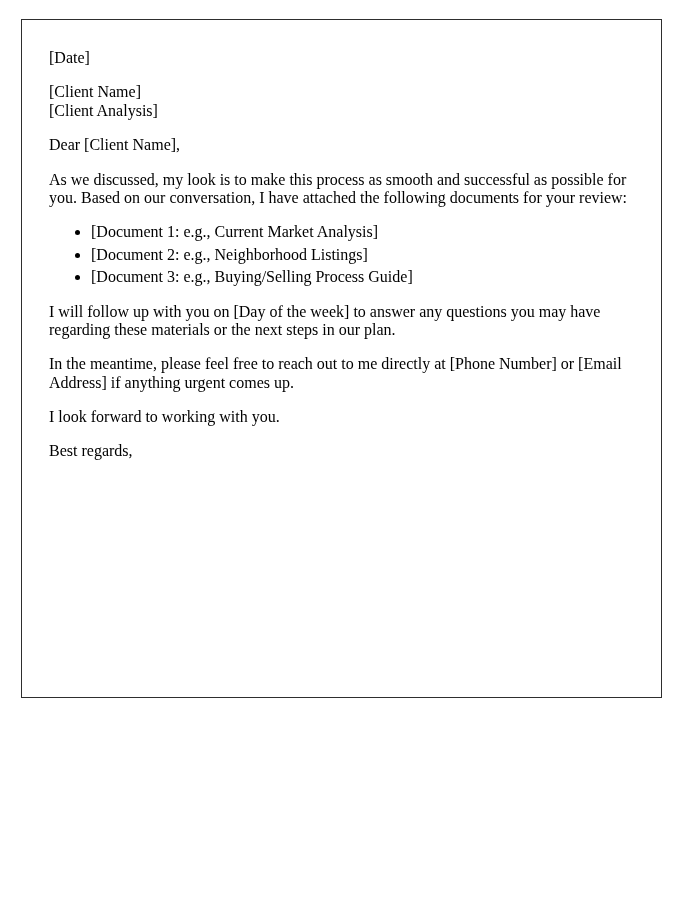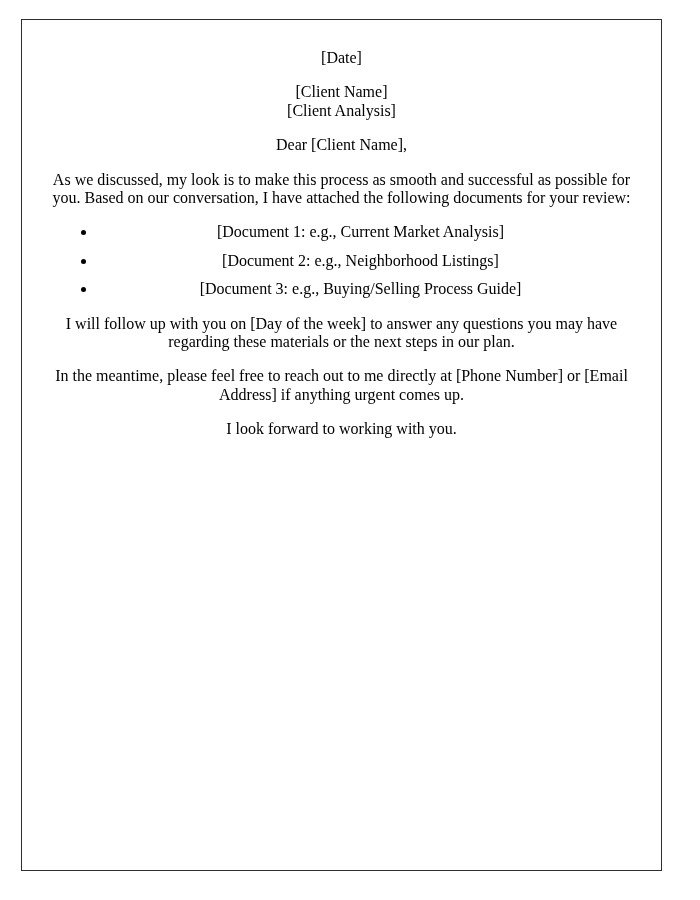--- a/index.html
+++ b/index.html
@@ -14,37 +14,36 @@
     width: 700px;
     height: 900px;
     background: #ffffff;
     overflow: hidden;
   }
   .letter-box {
     position: absolute;
     left: 21px;
     top: 19px;
     width: 641px;
-    height: 852px;
+    height: 679px;
     border: 1px solid #2e2e2e;
     background: #ffffff;
     padding: 13px 27px;
     color: #000000;
     font-size: 16px;
     line-height: 1.15;
-    text-align: center;
   }
   .letter-box p { margin: 16px 0; }
   .addr-line, .sig-line { display: block; }
   ul.attachments {
     margin: 16px 0;
     padding-left: 38px;
     list-style-type: disc;
   }
-  ul.attachments li { margin: 10px; }
+  ul.attachments li { margin: 4px; }
 </style>
 </head>
 <body>
 
 <div class="canvas">
   <div class="letter-box">
 
     <p>[Date]</p>
 
     <p>
@@ -62,16 +61,17 @@
       <li>[Document 2: e.g., Neighborhood Listings]</li>
       <li>[Document 3: e.g., Buying/Selling Process Guide]</li>
     </ul>
 
     <p>I will follow up with you on [Day of the week] to answer any questions you may have regarding these materials or the next steps in our plan.</p>
 
     <p>In the meantime, please feel free to reach out to me directly at [Phone Number] or [Email Address] if anything urgent comes up.</p>
 
     <p>I look forward to working with you.</p>
 
+    <p>Best regards,</p>
 
 
   </div>
 </div>
 
 </body></html>

